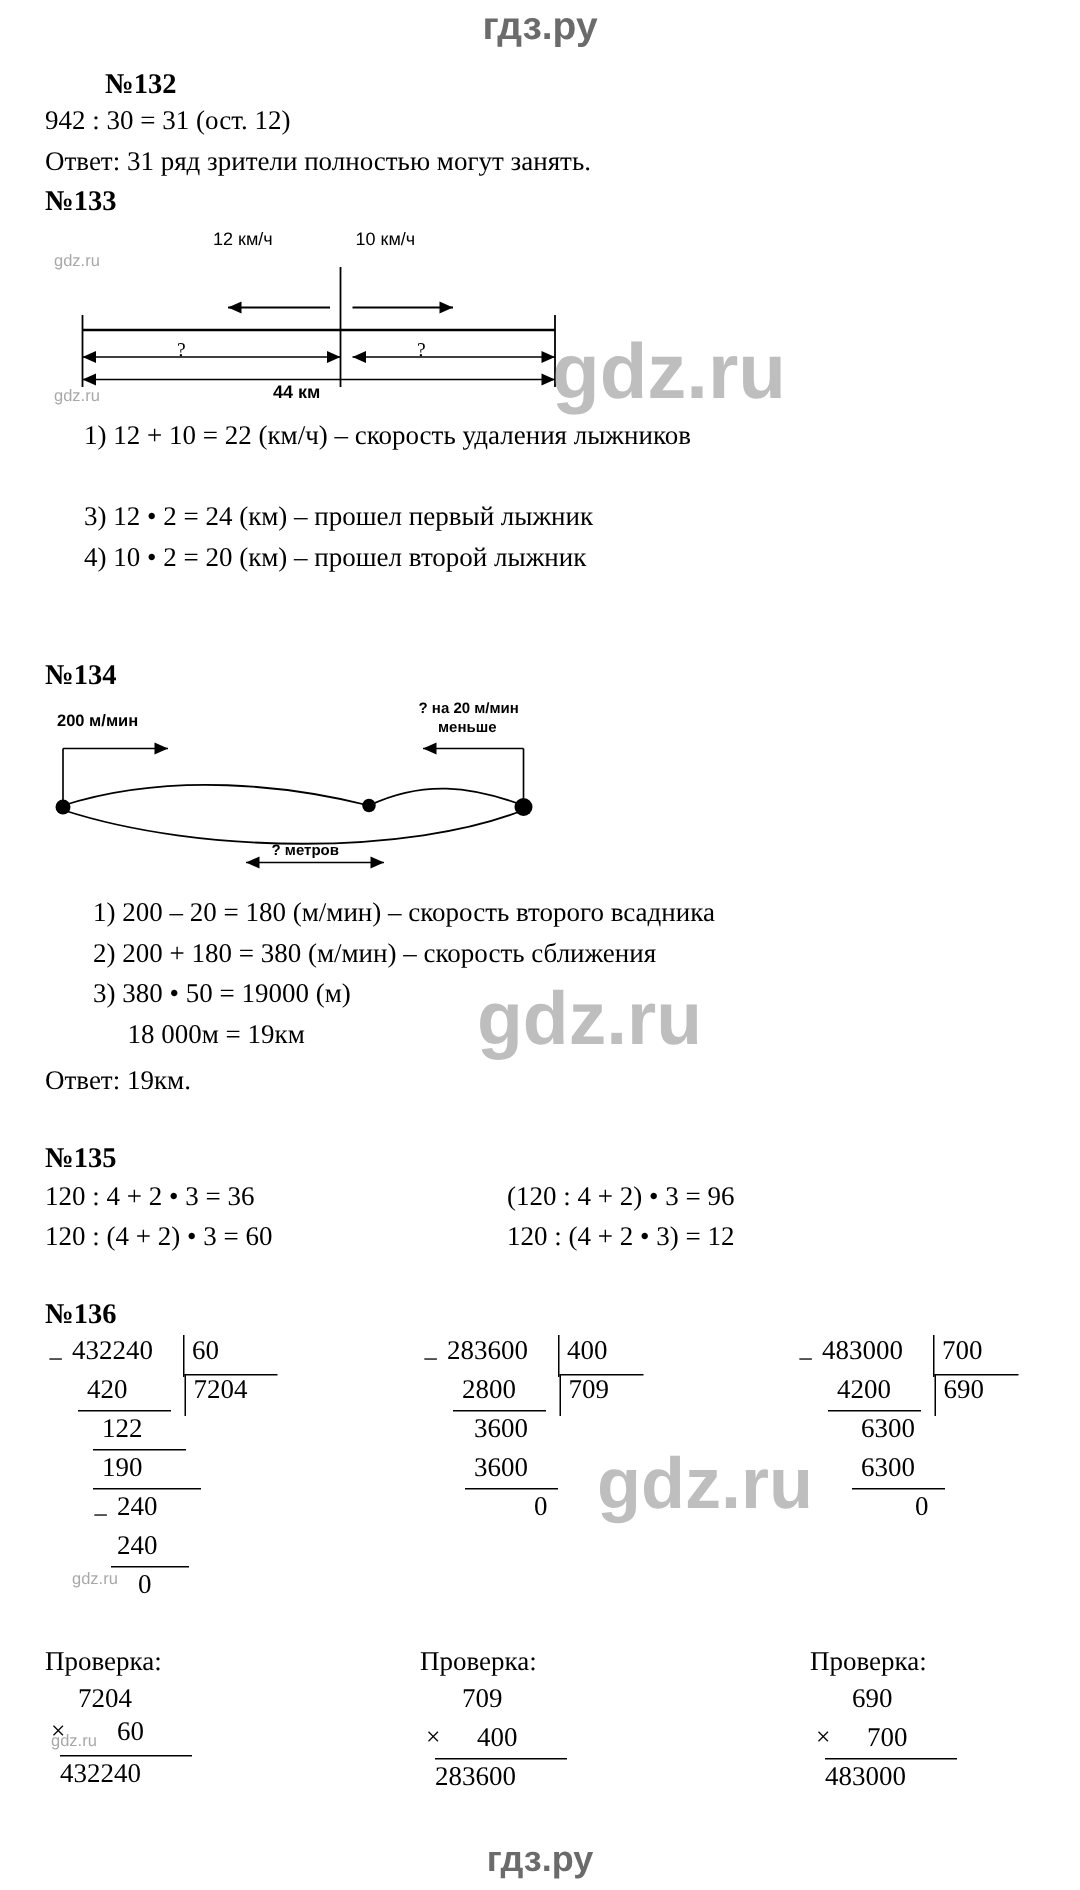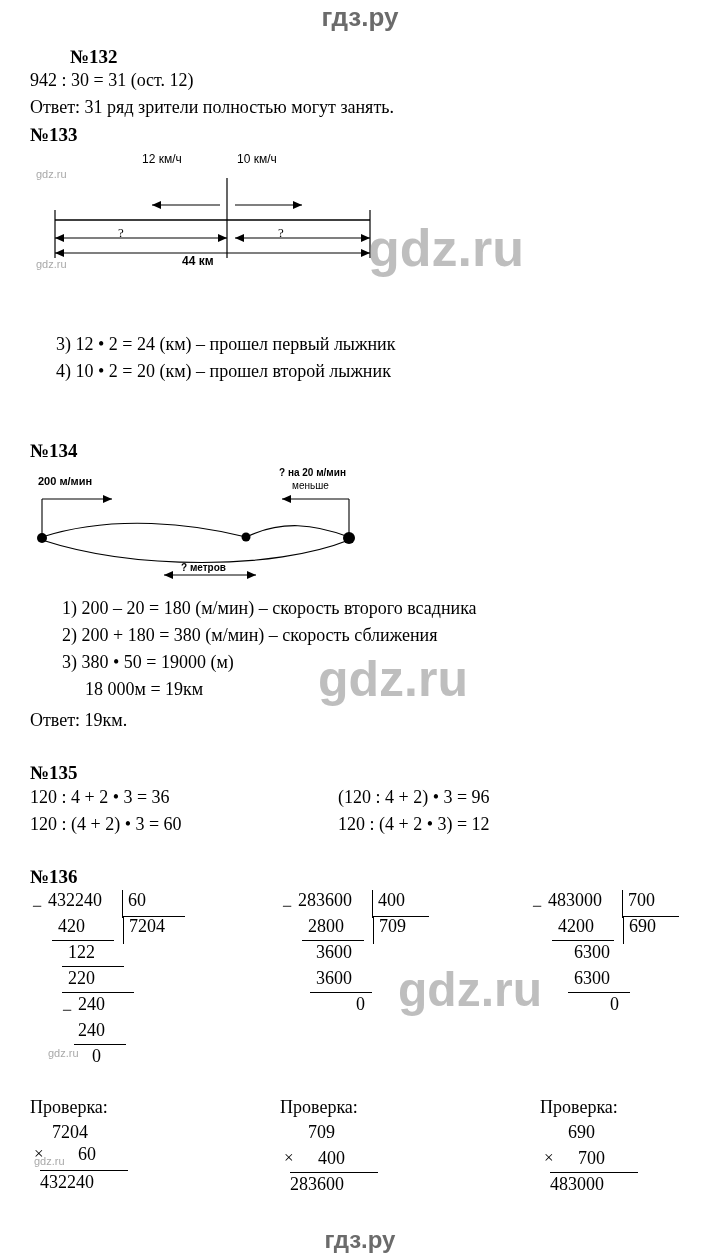--- a/index.html
+++ b/index.html
@@ -114,20 +114,21 @@
     </svg>
     <div class="line small" style="position:absolute;left:112px;top:4px;font-size:12px;font-family:'Liberation Sans',sans-serif;">12 км/ч</div>
     <div class="line small" style="position:absolute;left:207px;top:4px;font-size:12px;font-family:'Liberation Sans',sans-serif;">10 км/ч</div>
     <div class="line small" style="position:absolute;left:88px;top:77px;font-size:13px;">?</div>
     <div class="line small" style="position:absolute;left:248px;top:77px;font-size:13px;">?</div>
     <div class="line small" style="position:absolute;left:152px;top:106px;font-size:12px;font-weight:bold;font-family:'Liberation Sans',sans-serif;">44 км</div>
   </div>
 
   <div class="wm-big" style="left:368px;top:218px;font-size:52px;">gdz.ru</div>
 
+  <div class="line" style="left:56px;top:280px;">1) 12 + 10 = 22 (км/ч) – скорость удаления лыжников</div>
   <div class="line" style="left:56px;top:334px;">3) 12 • 2 = 24 (км) – прошел первый лыжник</div>
   <div class="line" style="left:56px;top:361px;">4) 10 • 2 = 20 (км) – прошел второй лыжник</div>
 
   <div class="num-head" style="left:30px;top:440px;font-family:Liberation Serif, serif;">№134</div>
 
   <div class="dg" style="left:24px;top:462px;">
     <svg width="370" height="130" viewBox="0 0 370 130">
 
       <g stroke="#000" stroke-width="1.1" fill="none">
         <line x1="18" y1="37" x2="88" y2="37"></line>
@@ -148,21 +149,21 @@
       <circle cx="18" cy="76" r="5" fill="#000"></circle>
       <circle cx="222" cy="75" r="4.5" fill="#000"></circle>
       <circle cx="325" cy="76" r="6" fill="#000"></circle>
 
       <line x1="140" y1="113" x2="232" y2="113" stroke="#000" stroke-width="1"></line>
       <polygon points="140,113 149,109 149,117" fill="#000"></polygon>
       <polygon points="232,113 223,109 223,117" fill="#000"></polygon>
     </svg>
     <div style="position:absolute;left:14px;top:13px;font-size:11px;font-weight:bold;font-family:'Liberation Sans',sans-serif;">200 м/мин</div>
     <div style="position:absolute;left:255px;top:5px;font-size:10px;font-weight:bold;font-family:'Liberation Sans',sans-serif;">? на 20 м/мин</div>
-    <div style="position:absolute;left:268px;top:18px;font-size:10px;font-weight:normal;font-family:'Liberation Sans',sans-serif;">меньше</div>
+    <div style="position:absolute;left:268px;top:18px;font-size:10px;font-weight:bold;font-family:'Liberation Sans',sans-serif;">меньше</div>
     <div style="position:absolute;left:157px;top:100px;font-size:10px;font-weight:bold;font-family:'Liberation Sans',sans-serif;">? метров</div>
   </div>
 
   <div class="line" style="left:62px;top:598px;">1) 200 – 20 = 180 (м/мин) – скорость второго всадника</div>
   <div class="line" style="left:62px;top:625px;">2) 200 + 180 = 380 (м/мин) – скорость сближения</div>
   <div class="line" style="left:62px;top:652px;">3) 380 • 50 = 19000 (м)</div>
   <div class="line" style="left:85px;top:679px;">18 000м = 19км</div>
   <div class="line" style="left:30px;top:710px;">Ответ: 19км.</div>
 
   <div class="wm-big" style="left:318px;top:650px;font-size:50px;">gdz.ru</div>
@@ -182,21 +183,21 @@
     <div class="row" style="left:98px;top:0px;">60</div>
     <div class="hline" style="left:93px;top:26px;width:62px;"></div>
     <div class="vline" style="left:93px;top:26px;height:28px;"></div>
     <div class="row" style="left:99px;top:26px;">7204</div>
 
     <div class="row" style="left:28px;top:26px;">420</div>
     <div class="hline" style="left:22px;top:50px;width:62px;"></div>
     <div class="row" style="left:38px;top:52px;">122</div>
     <div class="minus" style="left:22px;top:56px;">&nbsp;</div>
     <div class="hline" style="left:32px;top:76px;width:62px;"></div>
-    <div class="row" style="left:38px;top:78px;">220</div>
+    <div class="row" style="left:38px;top:78px;">190</div>
     <div class="hline" style="left:32px;top:102px;width:72px;"></div>
     <div class="row" style="left:48px;top:104px;">240</div>
     <div class="minus" style="left:32px;top:110px;">−</div>
     <div class="row" style="left:48px;top:130px;">240</div>
     <div class="hline" style="left:44px;top:154px;width:52px;"></div>
     <div class="row" style="left:62px;top:156px;">0</div>
   </div>
   <div class="wm-small" style="left:48px;top:1047px;">gdz.ru</div>
 
   <div class="ld" style="left:280px;top:890px;width:200px;height:160px;">

